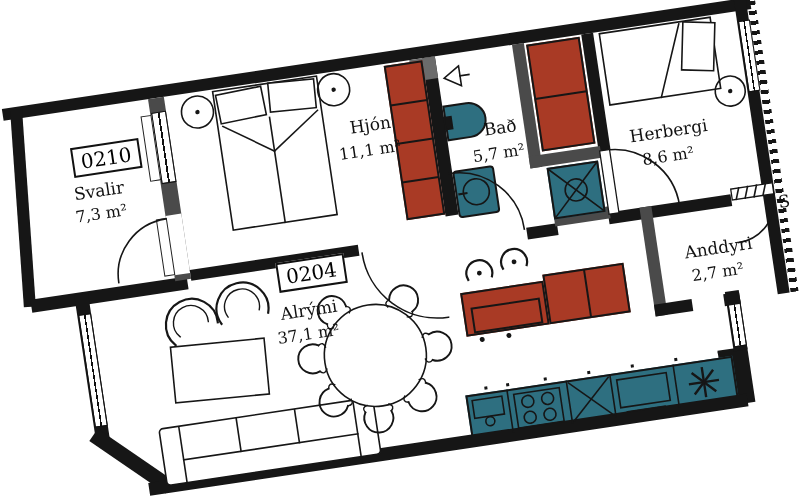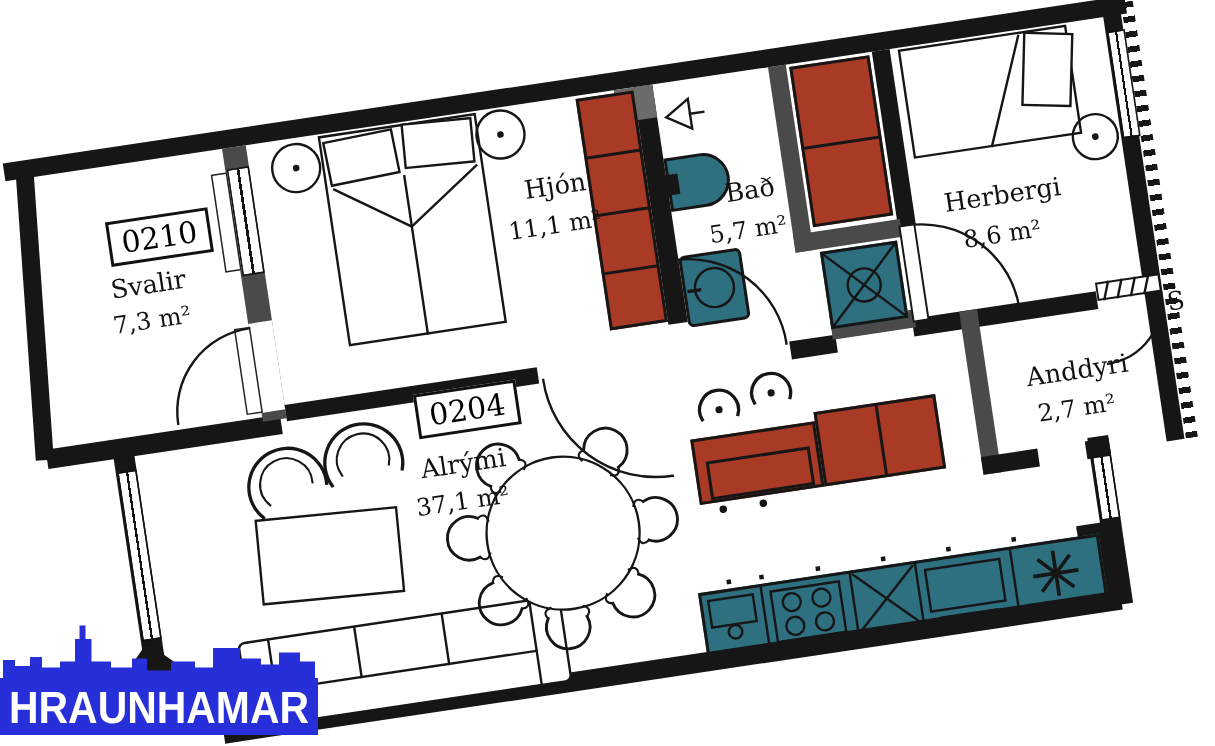--- a/index.html
+++ b/index.html
@@ -273,22 +273,13 @@
   <div class="lbl" style="left:702px;top:243px;">Anddyri</div>
   <div class="lbl area" style="left:698px;top:267px;">2,7 m²</div>
 
   <div class="unitbox" style="left:296px;top:208px;">0204</div>
   <div class="lbl" style="left:288px;top:244px;">Alrými</div>
   <div class="lbl area" style="left:284px;top:268px;">37,1 m²</div>
 
   <div class="lbl" style="left:774px;top:207px;">S</div>
  </div>
 
- <div id="logo">
-  <svg width="218" height="83" viewBox="0 0 218 83">
-    <g fill="#2730d8">
-      <path d="M2,40 L2,26 10,26 10,30 20,30 20,24 28,24 28,31 40,31 40,27 50,27 50,12 53,12 53,3 57,3 57,12 61,12 61,27 74,27 74,31 88,31 88,25 98,25 98,33 114,33 114,27 130,27 130,31 142,31 142,18 160,18 160,25 174,25 174,29 186,29 186,21 200,21 200,27 210,27 210,40 Z"></path>
-      <rect x="0" y="38" width="212" height="38"></rect>
-    </g>
-    <text x="106" y="68" text-anchor="middle" font-family="Liberation Sans, sans-serif" font-weight="bold" font-size="30" fill="#ffffff" textLength="200" lengthAdjust="spacingAndGlyphs">HRAUNHAMAR</text>
-  </svg>
- </div>
 </div>
 
 </body></html>

